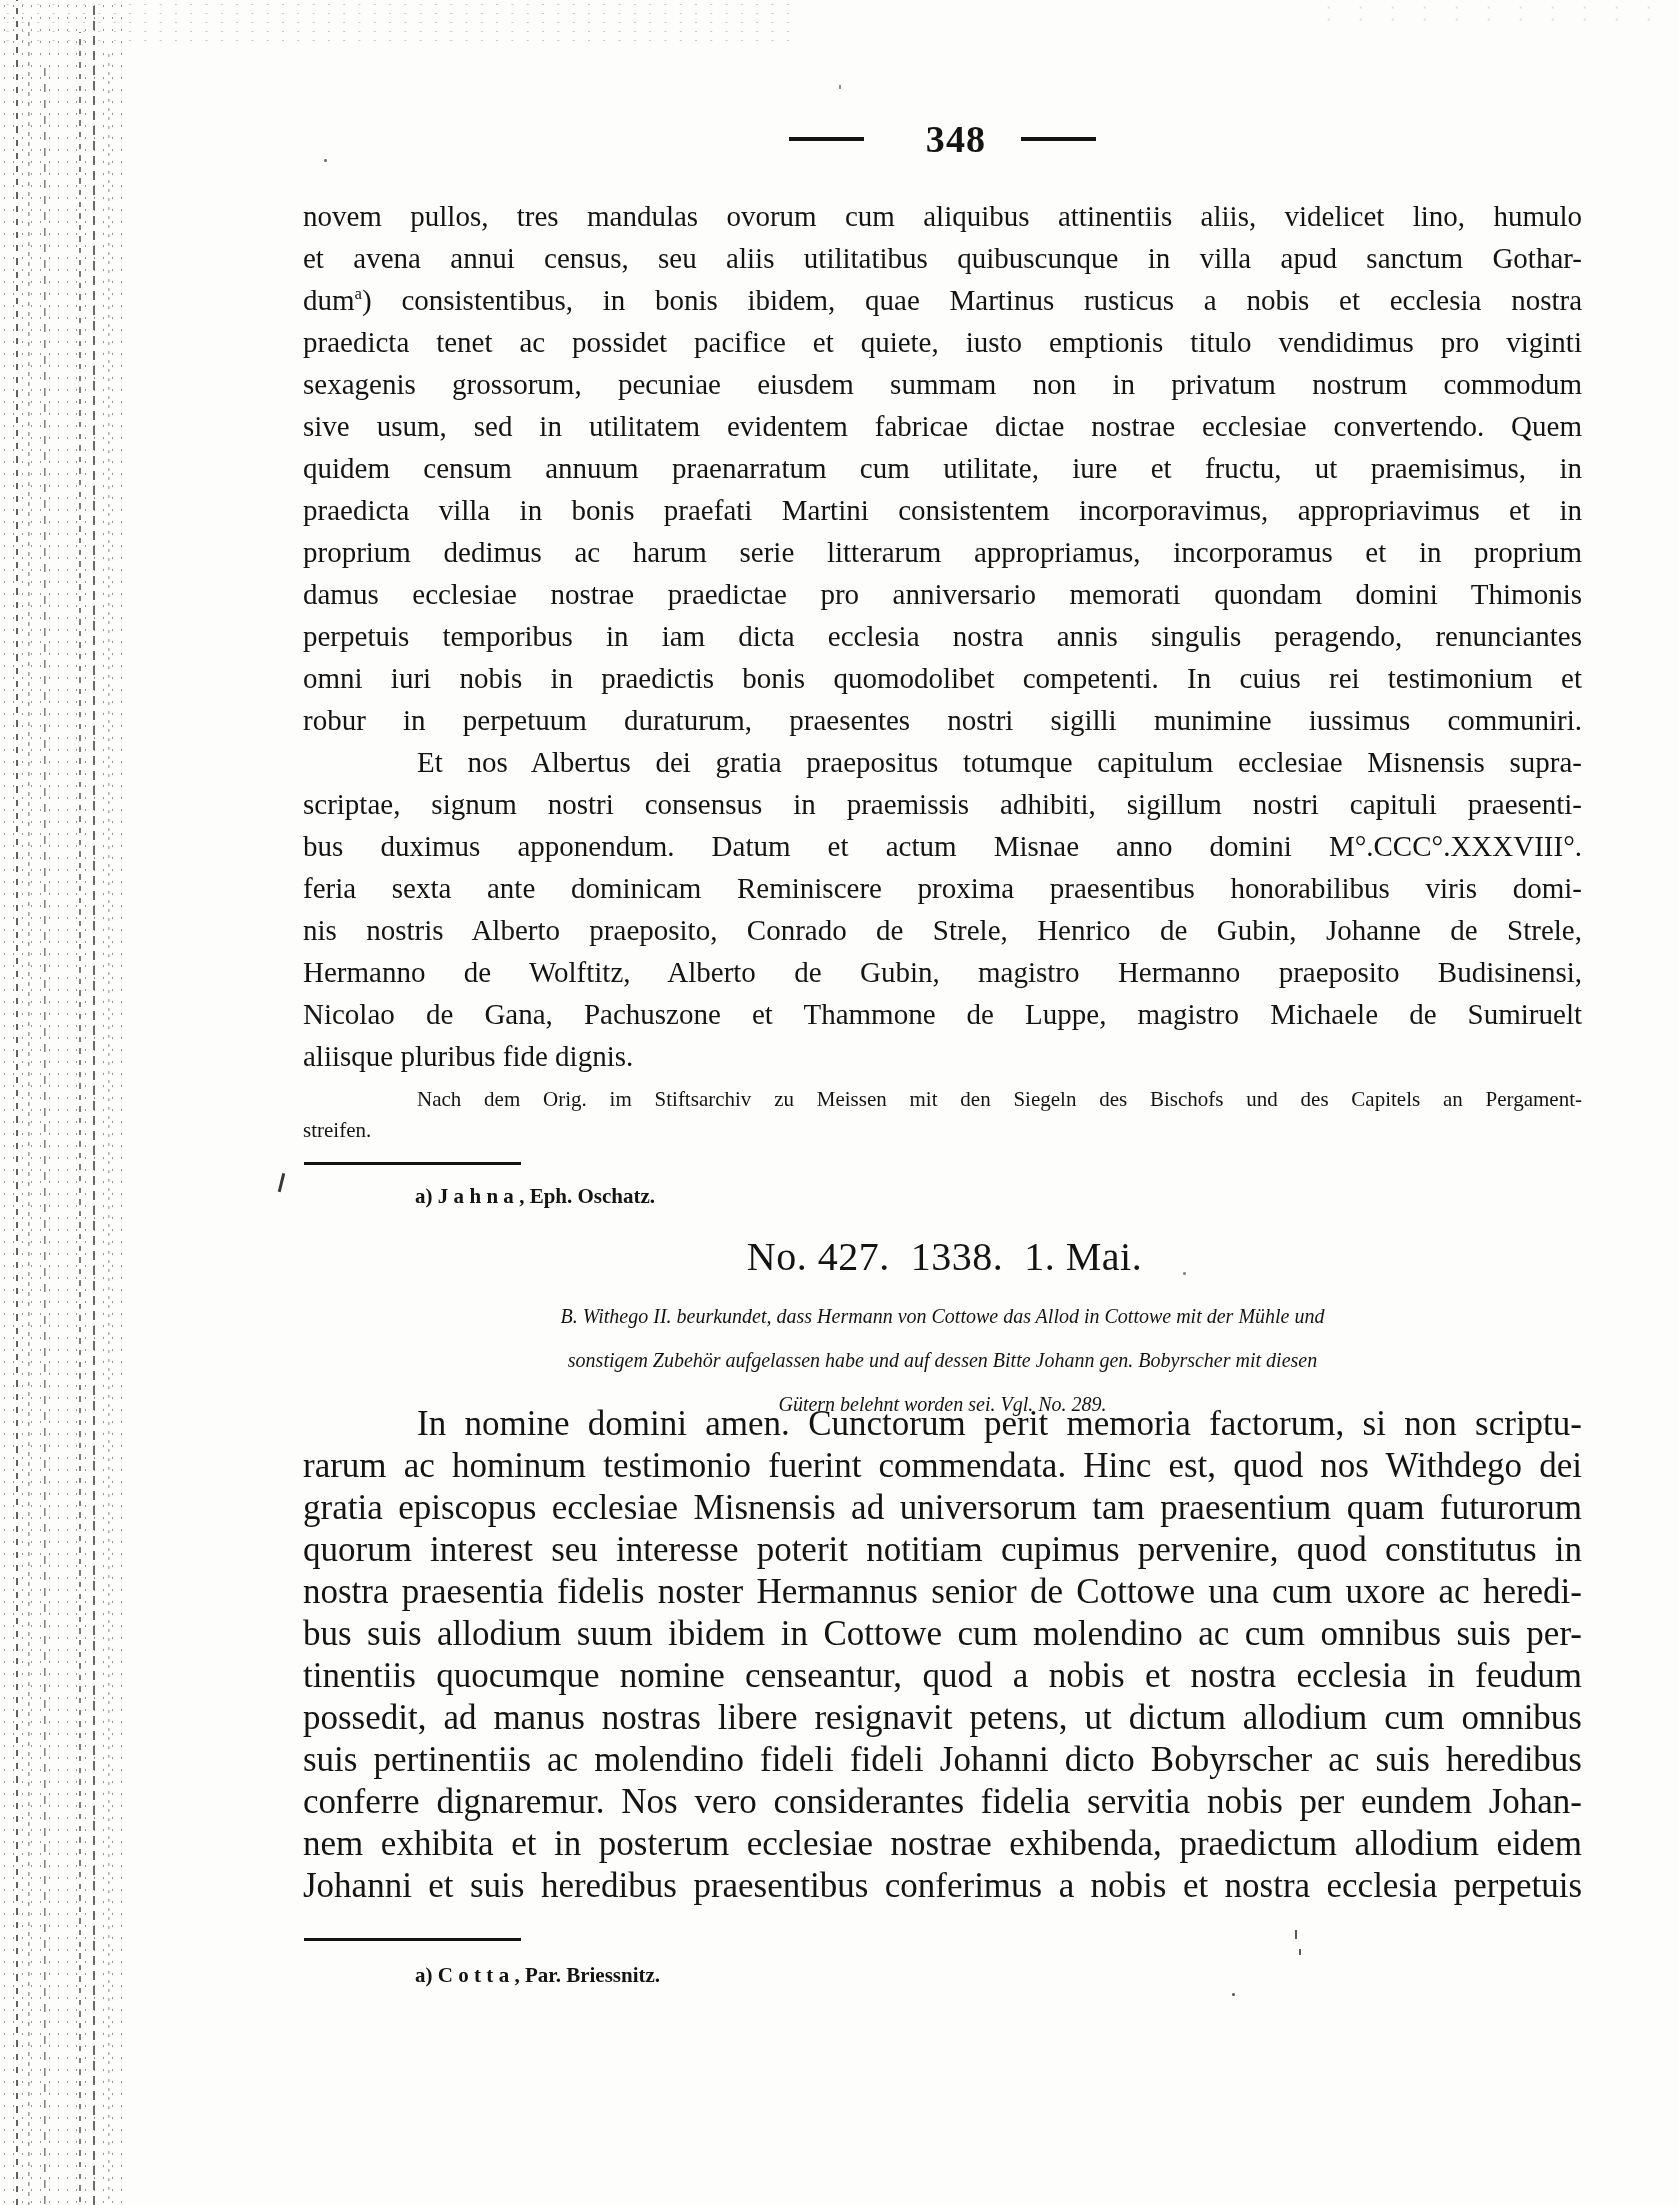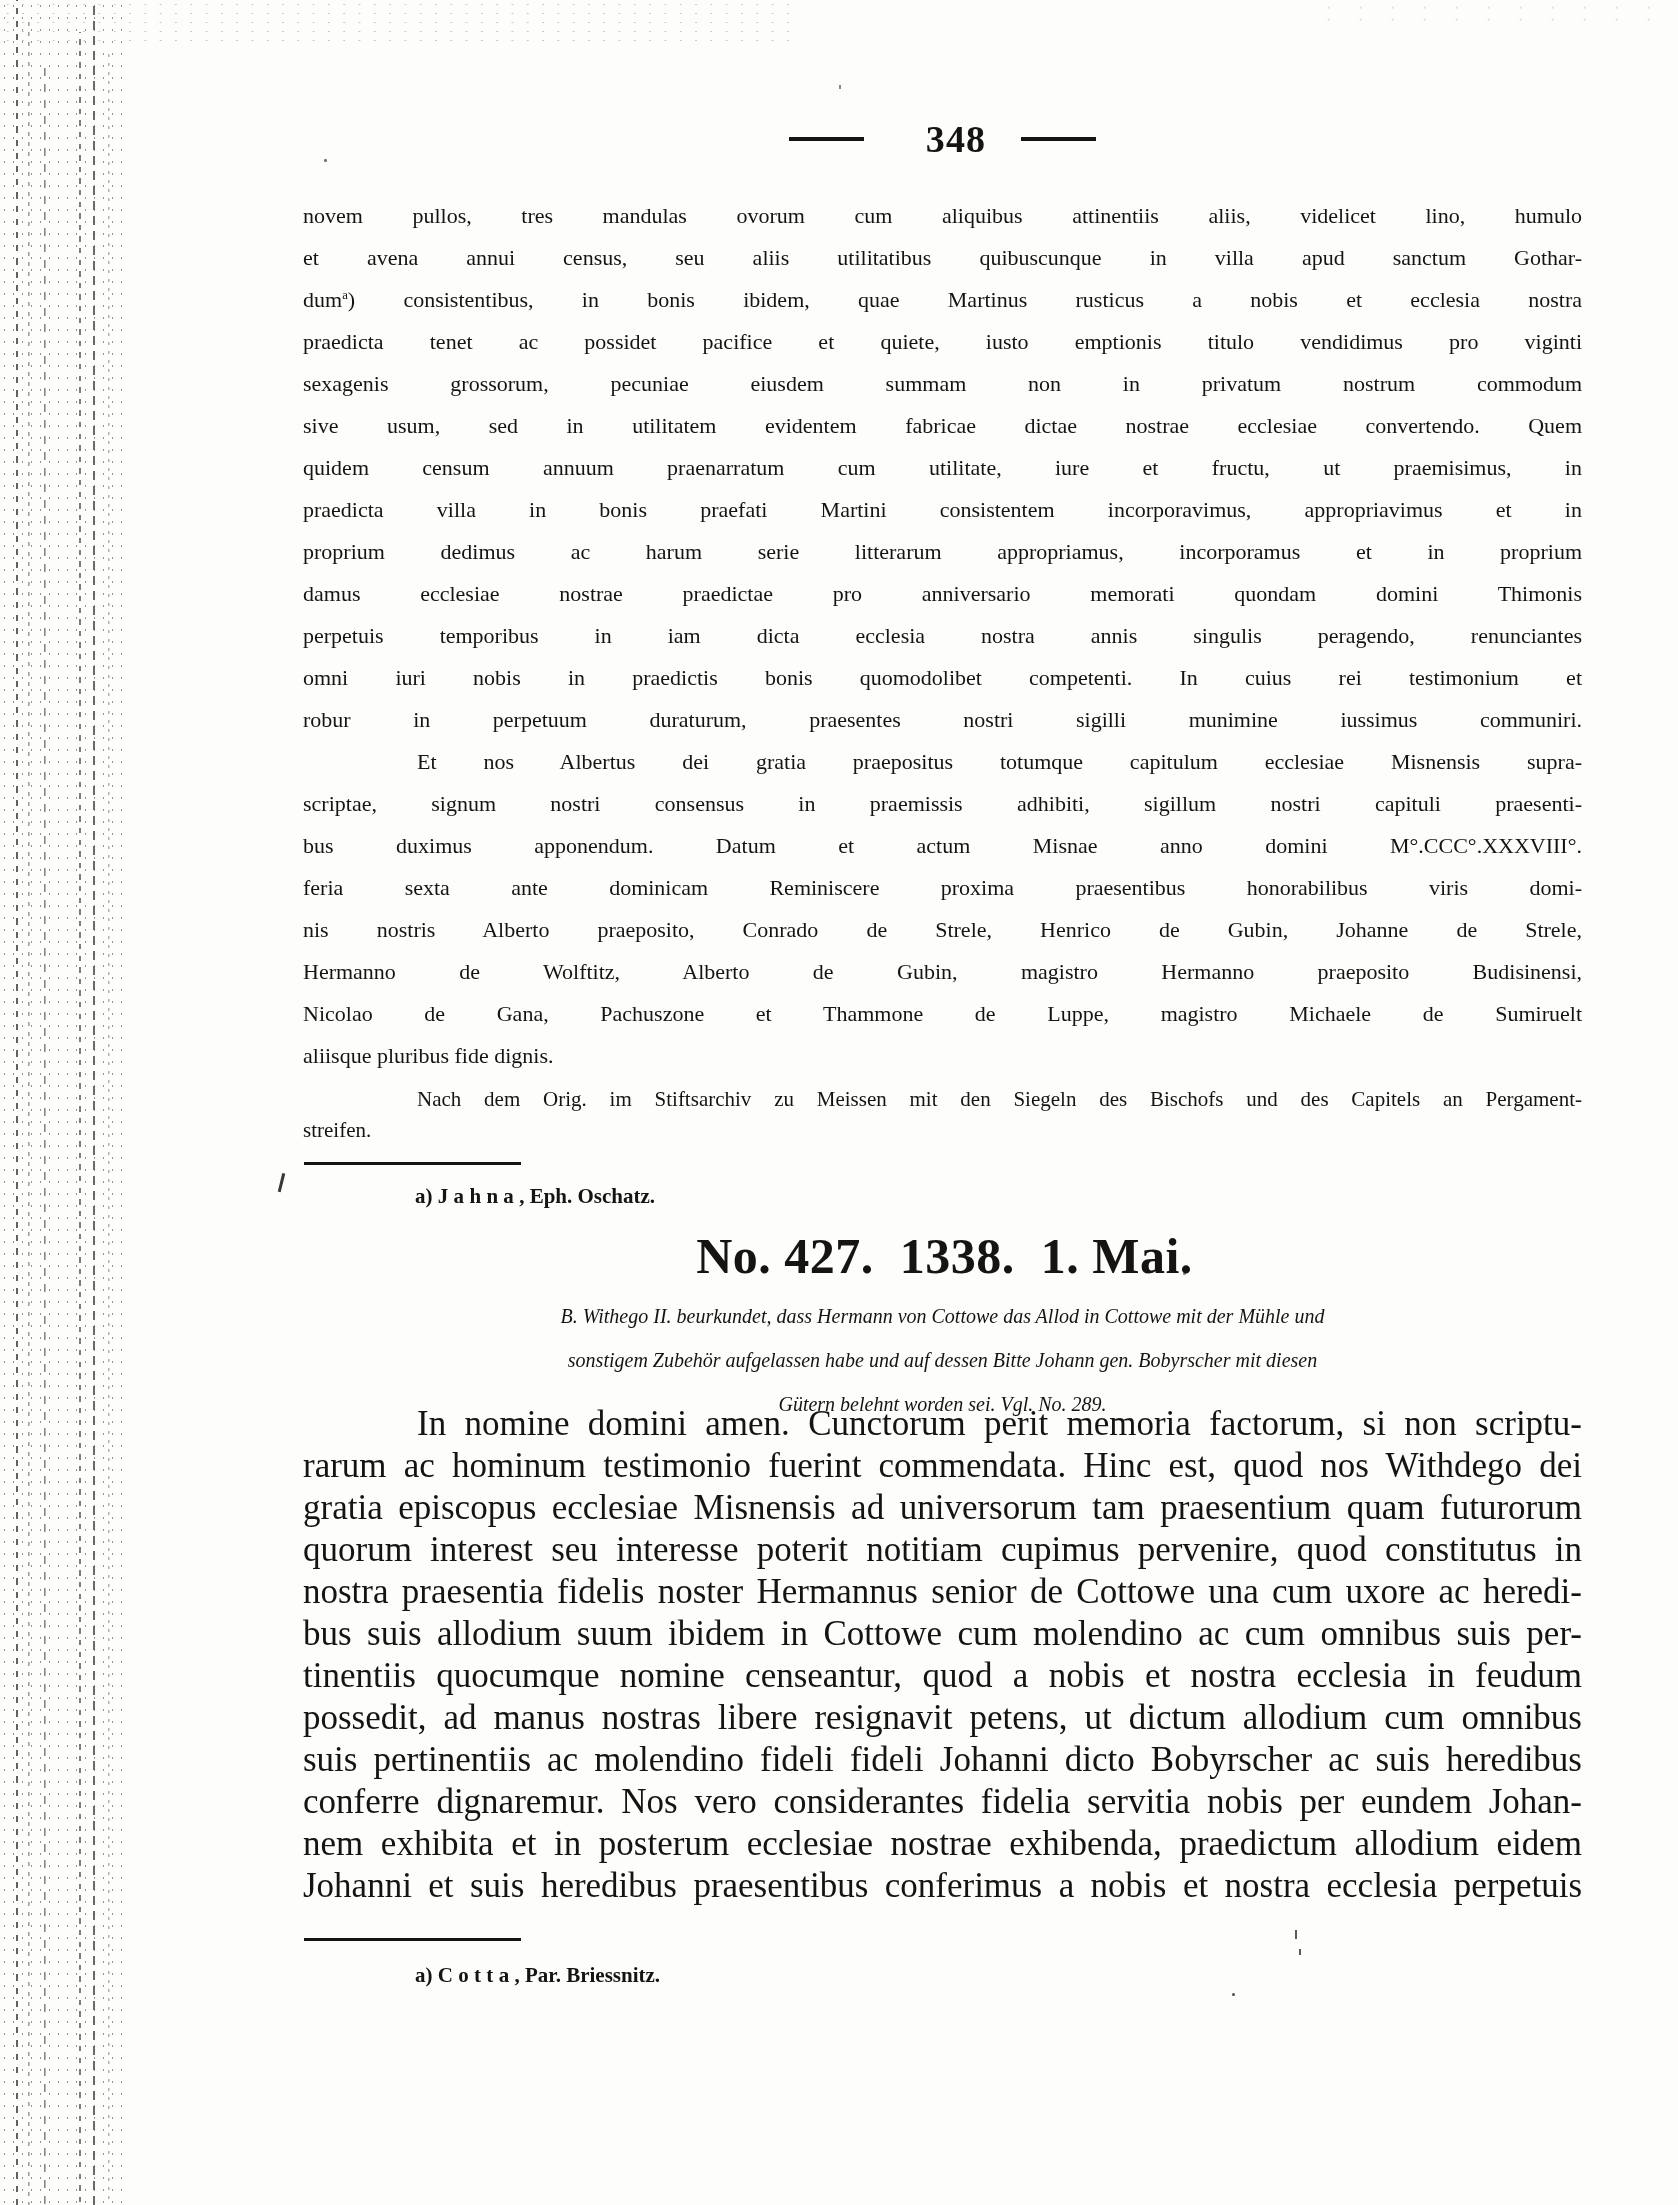--- a/index.html
+++ b/index.html
@@ -59,42 +59,42 @@
   .textcol{position:absolute;left:303px;top:0;width:1279px;height:100%;}
   .block{position:absolute;left:0;right:0;}
   .line{
     text-align:justify;text-align-last:justify;
     white-space:normal;overflow:visible;
   }
   .line.flush{text-align-last:left;}
   .line.indent{text-indent:114px;}
   sup{font-size:.58em;vertical-align:super;line-height:0;}
 
-  .body1{top:195px;font-size:22px;}
+  .body1{top:195px;font-size:29px;}
   .body1 .line{height:42px;line-height:42px;}
 
   .source{top:1084px;font-size:21px;}
   .source .line{height:31px;line-height:31px;}
 
   .rule{position:absolute;left:1.1px;width:217px;height:2.6px;background:var(--ink);}
   .r1{top:1162px;}
   .r2{top:1938px;}
 
   .footnote{
     position:absolute;left:0;right:0;
     font-size:21px;font-weight:700;
     padding-left:112px;line-height:27.5px;
   }
   .fn1{top:1183px;}
   .fn2{top:1962px;}
   .sperr{letter-spacing:5.3px;margin-left:5.3px;}
 
   .doc-heading{
     position:absolute;left:4px;right:0;top:1232px;margin:0;
-    font-size:50px;font-weight:700;line-height:49px;
+    font-size:40px;font-weight:400;line-height:49px;
     text-align:center;white-space:pre-wrap;letter-spacing:0.5px;
   }
 
   .regest{top:1294px;font-size:20px;font-style:italic;}
   .regest .line{height:44px;line-height:44px;text-align:center;text-align-last:center;}
 
   .body2{top:1403px;font-size:35px;}
   .body2 .line{height:42px;line-height:42px;}
 </style>
 </head>

